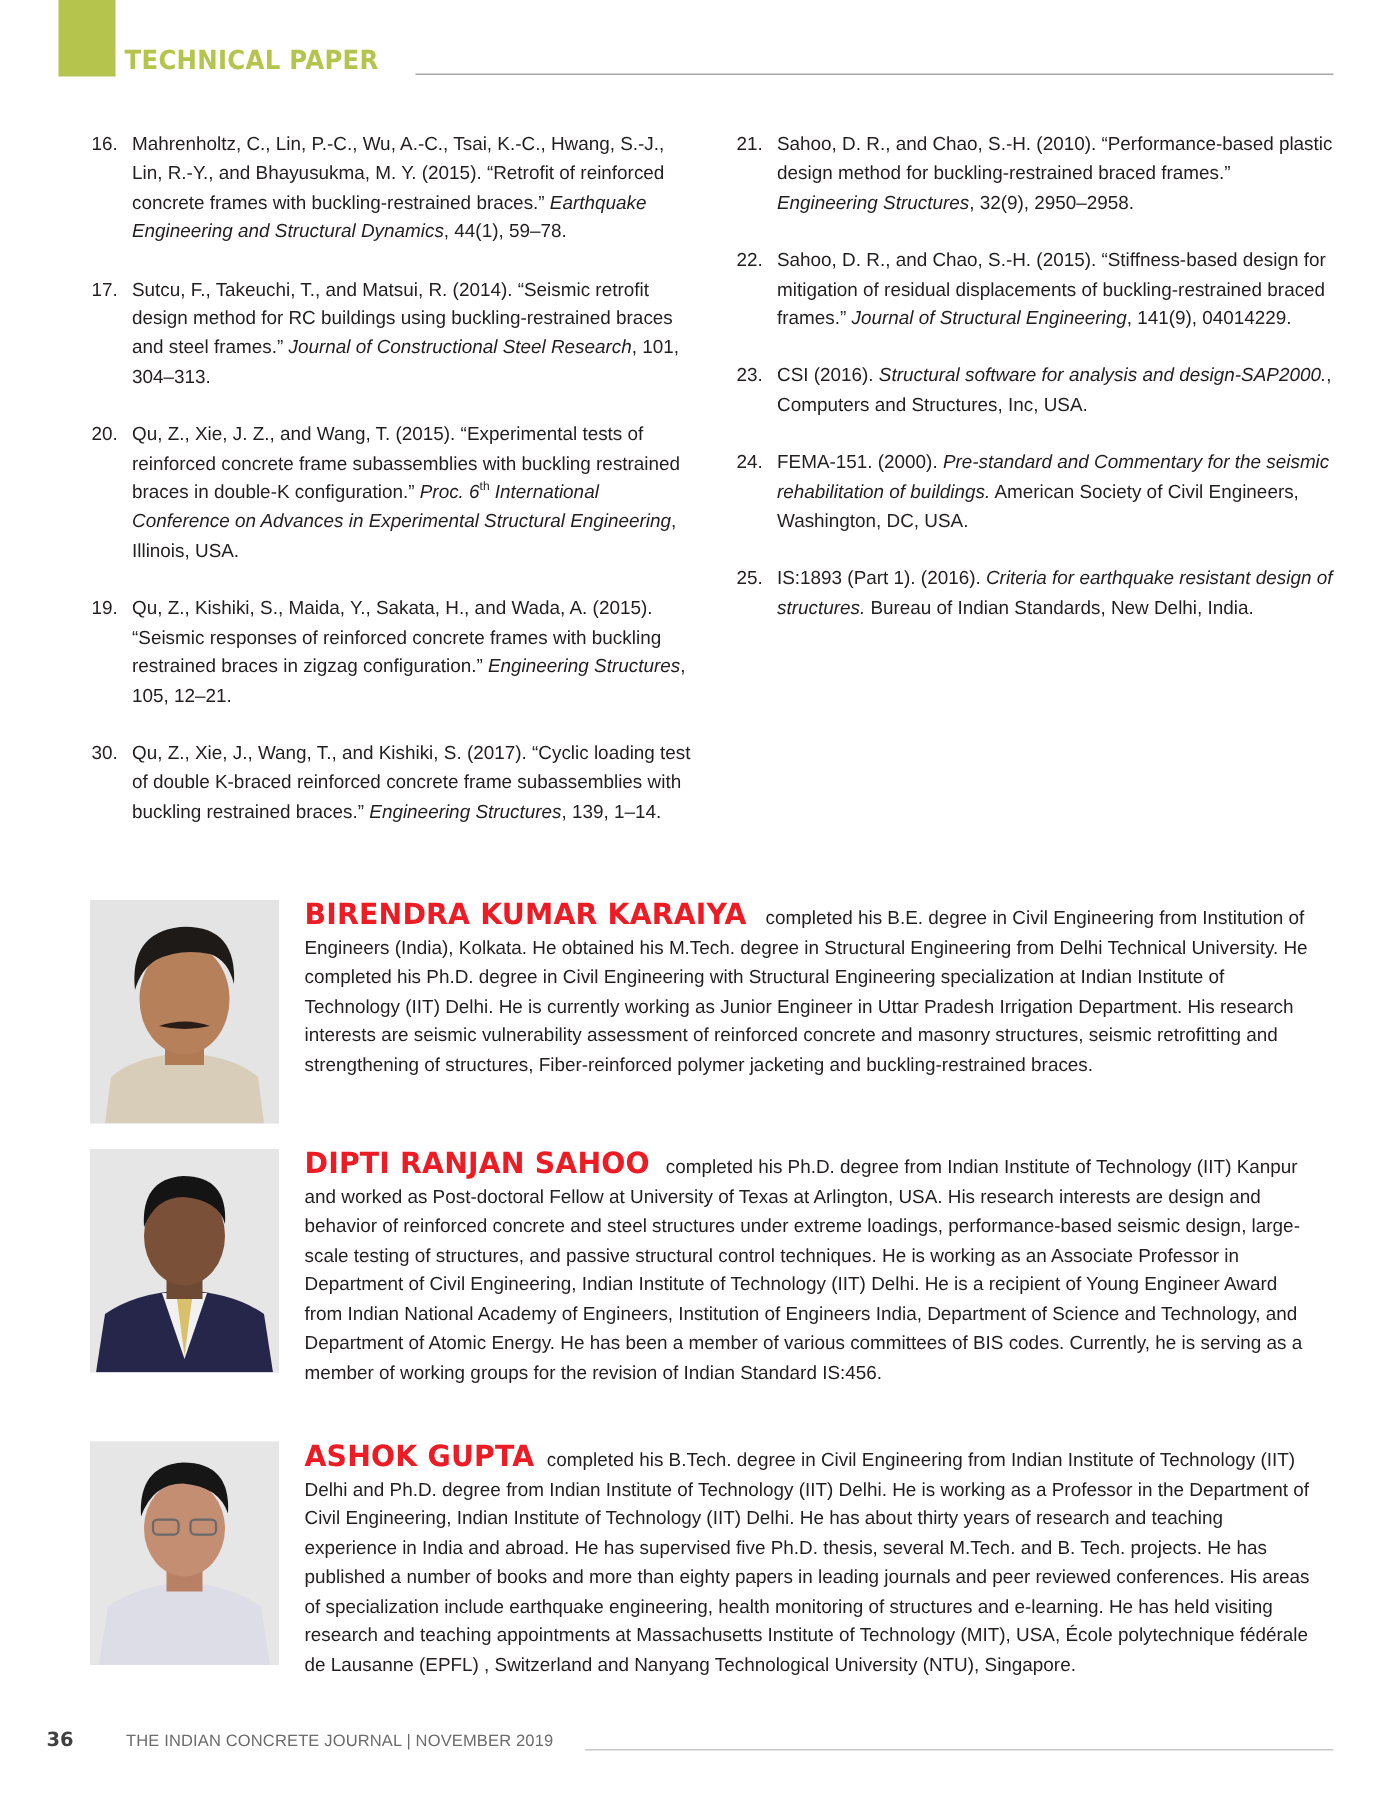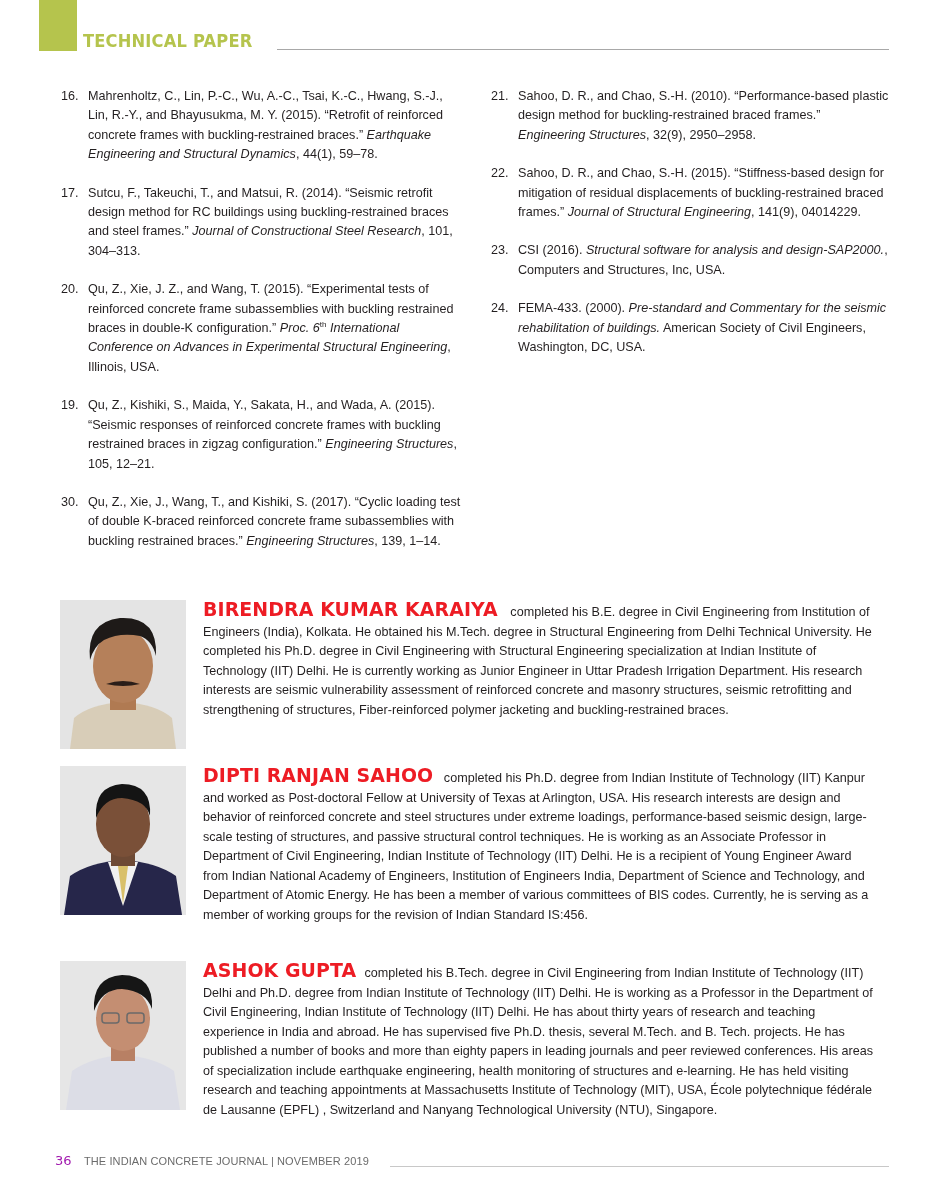--- a/index.html
+++ b/index.html
@@ -17,21 +17,21 @@
   .ref .num { width: 27px; flex: none; }
   .ref .txt { flex: 1; }
   .ref em { font-style: italic; }
   .ref sup { font-size: 8px; line-height: 0; }
 
   .bio { position: absolute; left: 60px; width: 810px; }
   .bio .photo { position: absolute; left: 0; top: 0; width: 126px; height: 149px; background: #e3e3e3; overflow: hidden; }
   .bio .text { position: absolute; left: 143px; top: 0; width: 670px; font-size: 12.6px; line-height: 19.5px; }
   .bio .name { font-family: "DejaVu Sans", sans-serif; font-weight: bold; font-size: 19.5px; color: #ed1c24; letter-spacing: 0.1px; line-height: 19.5px; transform: scaleX(0.97); display: inline-block; transform-origin: left; }
 
-  .footer-page { position: absolute; left: 55px; top: 1153px; font-family: "DejaVu Sans", sans-serif; font-weight: normal; font-size: 13px; color: #a21caf; }
+  .footer-page { position: absolute; left: 31px; top: 1153px; font-family: "DejaVu Sans", sans-serif; font-weight: bold; font-size: 13px; color: #404040; }
   .footer-journal { position: absolute; left: 84px; top: 1155px; font-size: 11px; color: #6b6b6b; letter-spacing: 0.1px; }
   .footer-rule { position: absolute; left: 390px; right: 38px; top: 1166px; height: 1px; background: #c8c8c8; }
 </style>
 </head>
 <body>
 
 <div class="header-block"></div>
 <div class="header-title">TECHNICAL PAPER</div>
 <div class="header-rule"></div>
 
@@ -66,21 +66,25 @@
   <div class="ref">
     <span class="num">22.</span>
     <span class="txt"><span>Sahoo, D. R., and Chao, S.-H. (2015). “Stiffness-based design for mitigation of residual displacements of buckling-restrained braced frames.” </span><em>Journal of Structural Engineering</em><span>, 141(9), 04014229.</span></span>
   </div>
   <div class="ref">
     <span class="num">23.</span>
     <span class="txt"><span>CSI (2016). </span><em>Structural software for analysis and design-SAP2000.</em><span>, Computers and Structures, Inc, USA.</span></span>
   </div>
   <div class="ref">
     <span class="num">24.</span>
-    <span class="txt"><span>FEMA-433. (2000). </span><em>Pre-standard and Commentary for the seismic rehabilitation of buildings.</em><span> American Society of Civil Engineers, Washington, DC, USA.</span></span>
+    <span class="txt"><span>FEMA-151. (2000). </span><em>Pre-standard and Commentary for the seismic rehabilitation of buildings.</em><span> American Society of Civil Engineers, Washington, DC, USA.</span></span>
+  </div>
+  <div class="ref">
+    <span class="num">25.</span>
+    <span class="txt"><span>IS:1893 (Part 1). (2016). </span><em>Criteria for earthquake resistant design of structures.</em><span> Bureau of Indian Standards, New Delhi, India.</span></span>
   </div>
 </div>
 
 <div class="bio" style="top:600px;">
   <div class="photo" title="Portrait of Birendra Kumar Karaiya">
     <svg width="126" height="149" viewBox="0 0 126 149">
       <rect width="126" height="149" fill="#e4e4e4"></rect>
       <path d="M10 149 L14 118 Q30 104 63 102 Q96 104 112 118 L116 149 Z" fill="#d8cdb8"></path>
       <rect x="50" y="88" width="26" height="22" fill="#b07a52"></rect>
       <ellipse cx="63" cy="66" rx="30" ry="37" fill="#b5805a"></ellipse>

